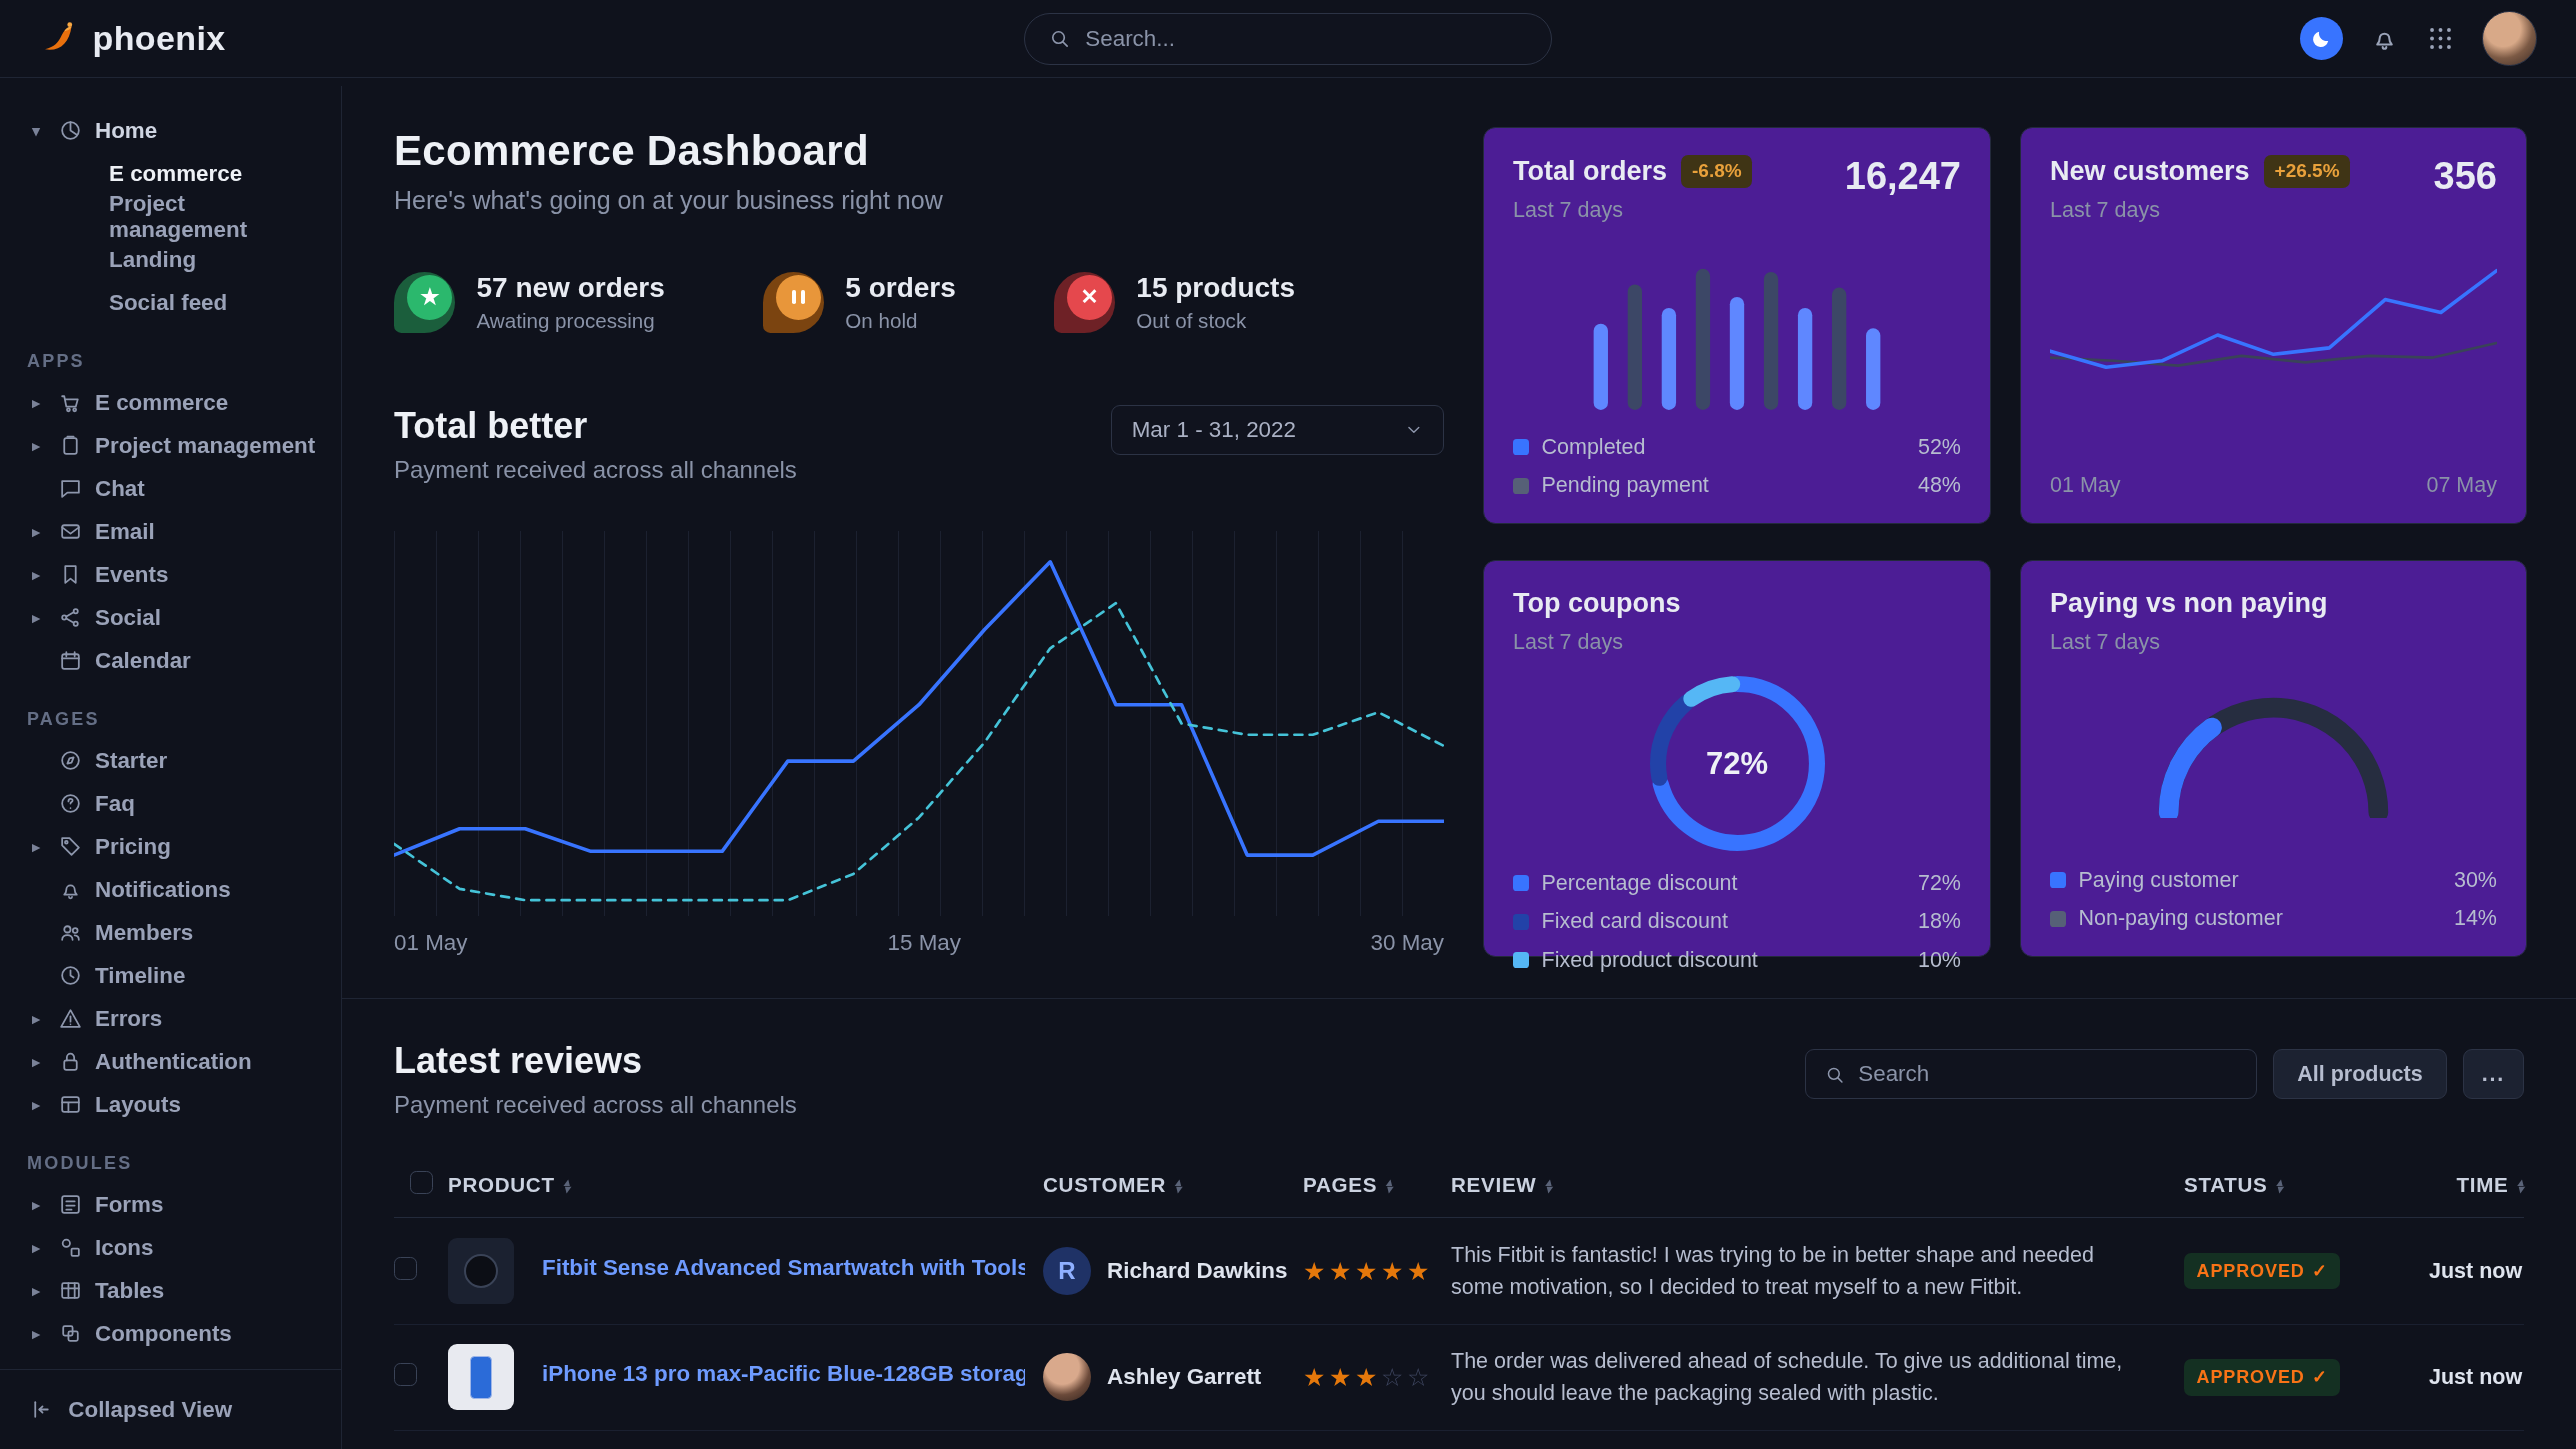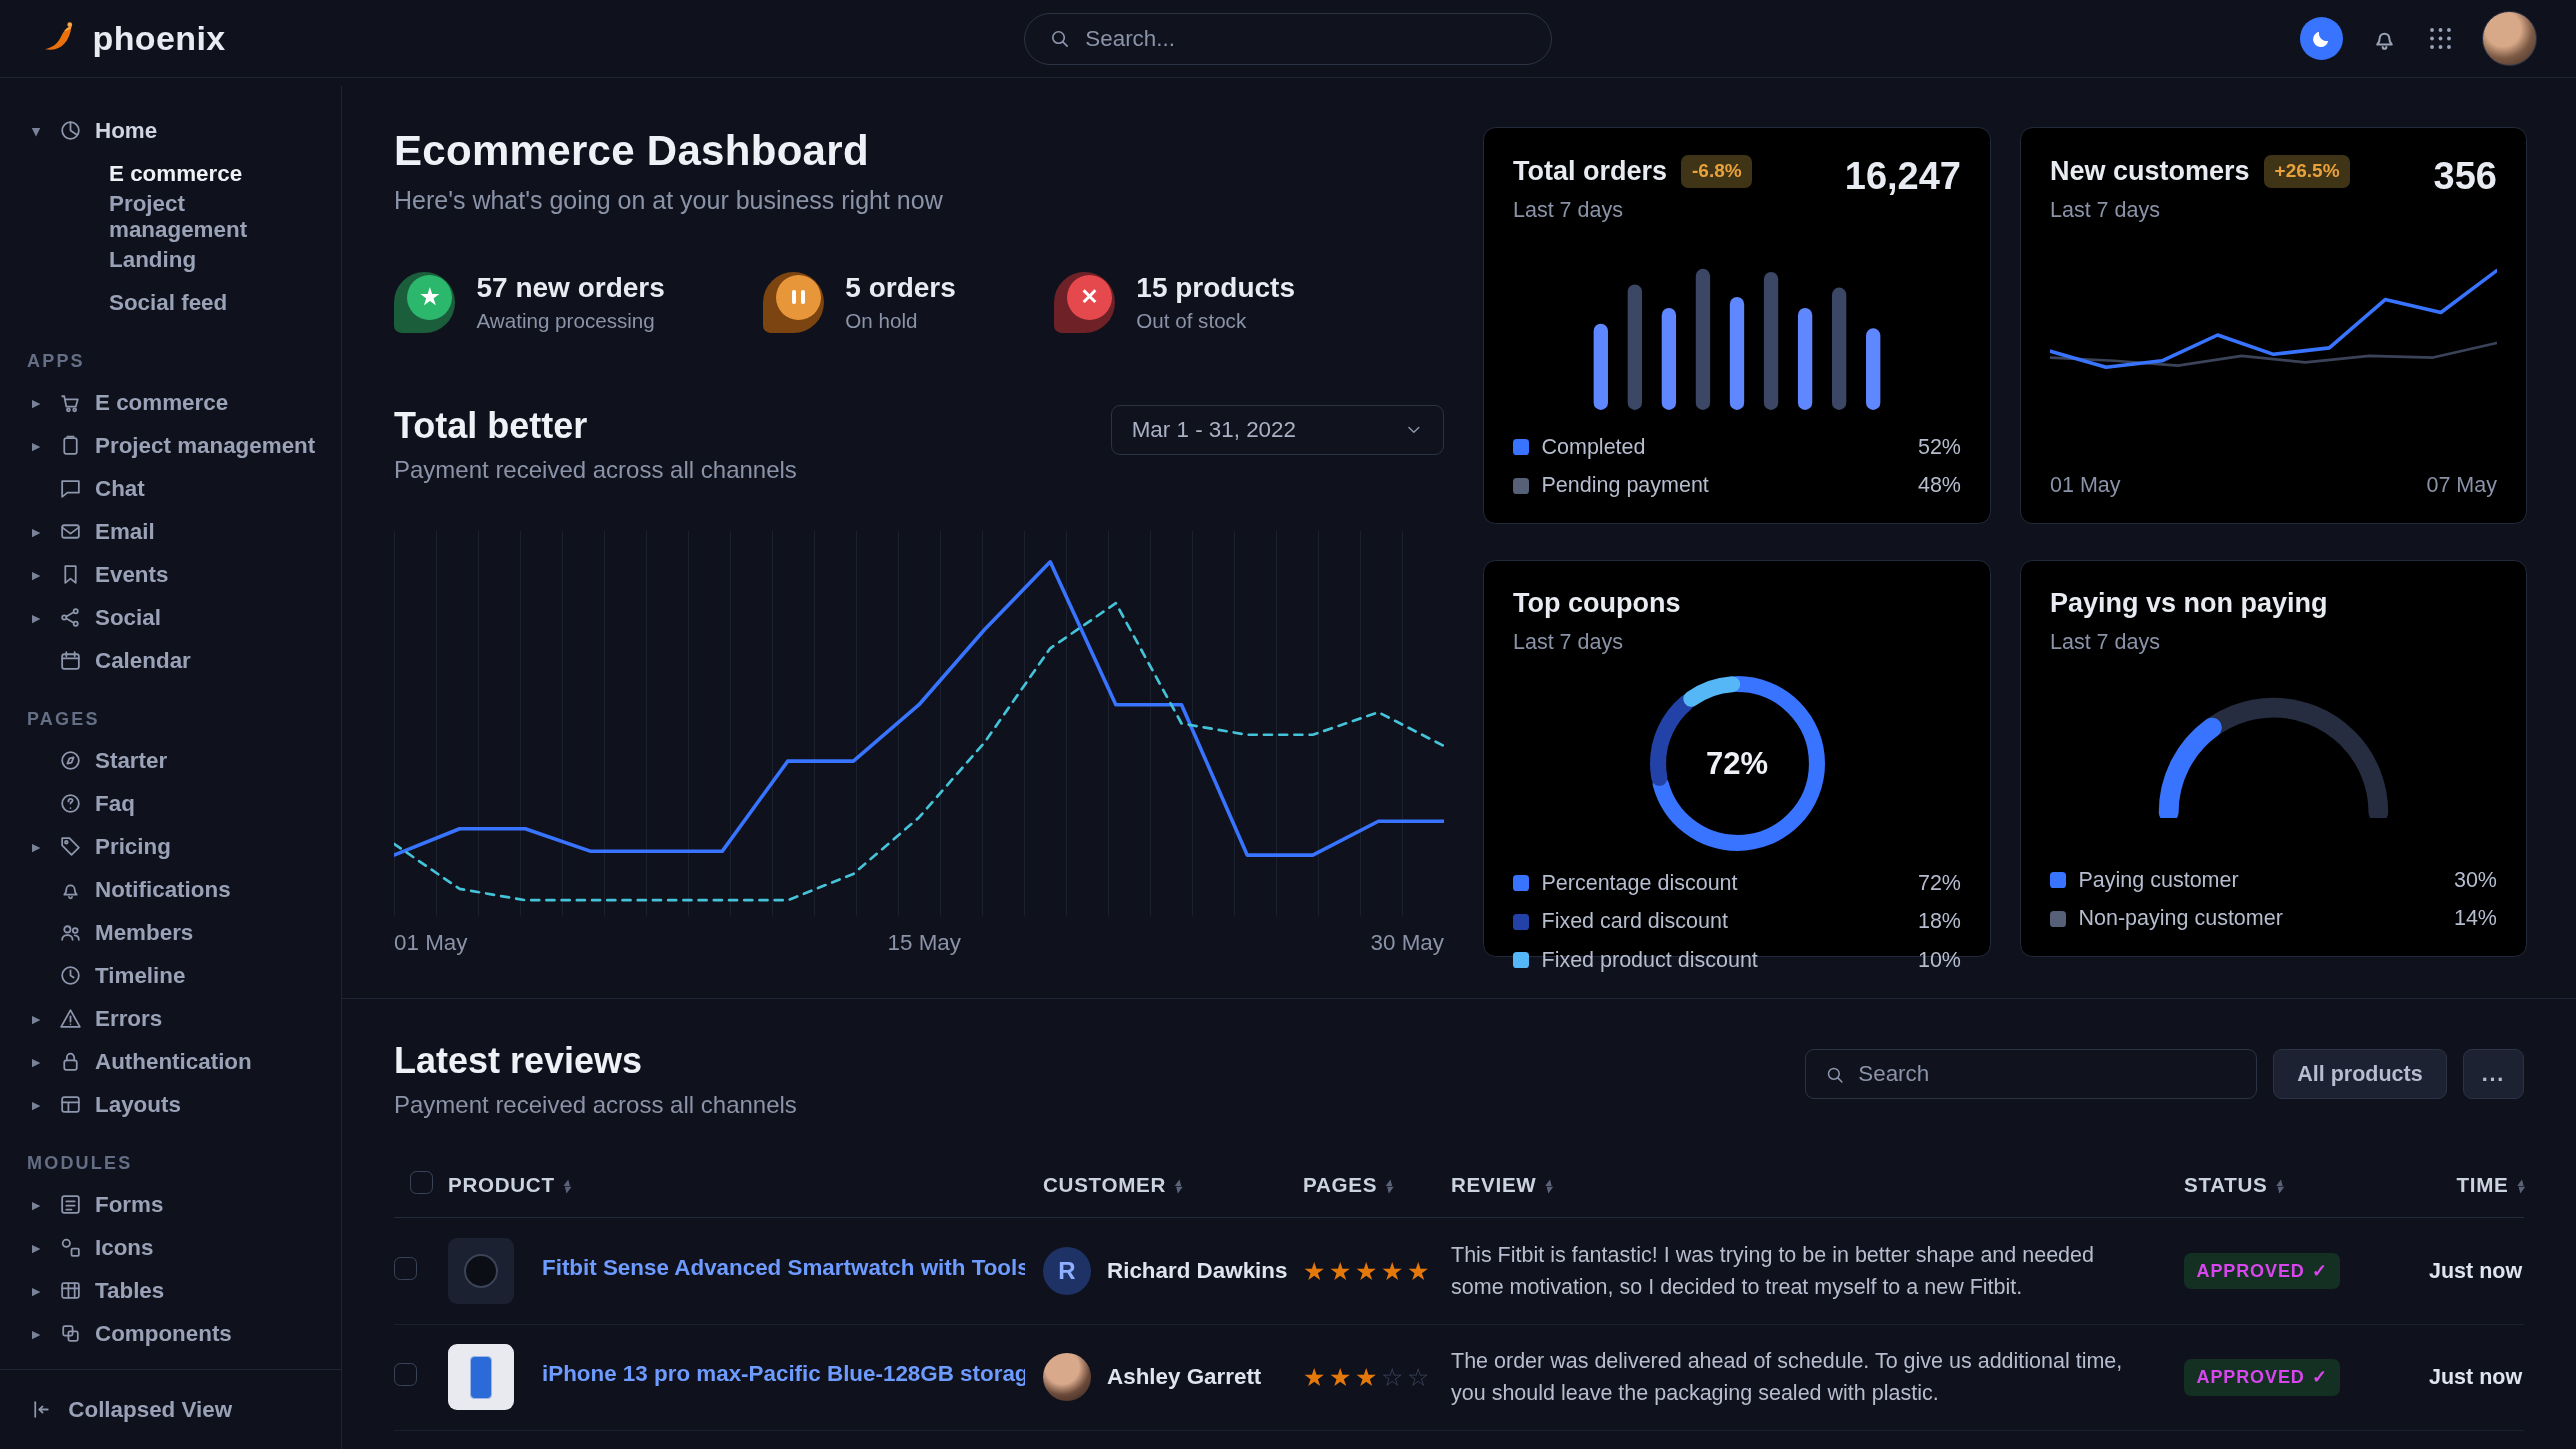--- a/index.html
+++ b/index.html
@@ -54,21 +54,21 @@
   .select{width:333px;height:50px;border:0.9px solid #2c3345;border-radius:9px;display:flex;align-items:center;justify-content:space-between;padding:0 19.7px;color:#aab1c4;font-size:22.4px;cursor:pointer;background:#10131e;}
   .select .s-icon{width:19.7px;height:19.7px;}
   .sells-chart{margin-top:47px;height:385px;position:relative;background-image:repeating-linear-gradient(90deg,#1c2130 0,#1c2130 0.9px,transparent 0.9px,transparent 42px);}
   .x-labels{position:relative;height:30px;margin-top:14.3px;font-size:22.4px;color:#8a93a8;}
   .x-labels .xl-left{position:absolute;left:0;}
   .x-labels .xl-mid{position:absolute;left:50.5%;transform:translateX(-50%);}
   .x-labels .xl-right{position:absolute;right:0;}
 
   
   .cards-grid{display:grid;grid-template-columns:1fr 1fr;grid-auto-rows:397px;gap:36px 29px;}
-  .card{background:#000000;border:0.9px solid #232a3b;border-radius:12.5px;padding:27px 29px 25px;display:flex;flex-direction:column;}
+  .card{background:#4c1d95;border:0.9px solid #232a3b;border-radius:12.5px;padding:27px 29px 25px;display:flex;flex-direction:column;}
   .card-head{display:flex;align-items:flex-start;justify-content:space-between;}
   .title-row{display:flex;align-items:center;gap:14.3px;}
   .card-title{font-size:27px;font-weight:700;color:#e8ebf2;}
   .badge{font-size:19px;font-weight:700;padding:5.4px 10.7px;border-radius:7.2px;}
   .badge.warn{background:#3f3415;color:#e9a13b;}
   .card-period{font-size:21.5px;color:#8a93a8;margin-top:10.7px;}
   .card-big{font-size:38px;font-weight:700;color:#e8ebf2;}
   .bar-chart{height:157px;margin:30px auto 9px;width:100%;}
   .mini-line{height:170px;margin-top:27px;width:100%;}
   .card-foot{display:flex;justify-content:space-between;font-size:21.5px;color:#8a93a8;margin-top:auto;}
@@ -108,21 +108,21 @@
   .phone{width:21.5px;height:43px;border-radius:4.5px;background:#2b6bd8;border:1.8px solid #9fb6e8;}
   .plink{font-size:22.4px;color:#6e9bff;font-weight:600;text-decoration:none;cursor:pointer;display:inline-block;max-width:483px;white-space:nowrap;overflow:hidden;}
   .cust{display:flex;align-items:center;gap:16px;font-size:22.4px;color:#dfe4ee;font-weight:600;}
   .av{width:48px;height:48px;border-radius:50%;flex:0 0 auto;display:flex;align-items:center;justify-content:center;}
   .av-letter{background:#1f3266;color:#8fb0ff;font-size:24px;font-weight:800;}
   .av-photo{background:radial-gradient(circle at 40% 30%,#d9a98c 0 38%,#6b4a3a 62%,#2c1f1b 100%);}
   .stars{font-size:25px;letter-spacing:3.6px;white-space:nowrap;}
   .star-f{color:#e5780b;}
   .star-e{color:#3e4660;}
   .rev-text{font-size:21.5px;color:#b6bdcf;line-height:1.5;max-width:806px;padding-right:36px;}
-  .badge-ok{display:inline-flex;align-items:center;gap:7.2px;background:#143022;color:#d946ef;font-size:18px;font-weight:800;letter-spacing:0.9px;padding:7.2px 12.5px;border-radius:7.2px;}
+  .badge-ok{display:inline-flex;align-items:center;gap:7.2px;background:#143022;color:#f97316;font-size:18px;font-weight:800;letter-spacing:0.9px;padding:7.2px 12.5px;border-radius:7.2px;}
   .t-time{text-align:right;font-size:21.5px;font-weight:700;color:#dfe4ee;padding-right:1.8px;}
 </style>
 </head>
 <body>
 
 <svg width="0" height="0" style="position:absolute" aria-hidden="true">
   <symbol id="i-pie" viewBox="0 0 24 24">
       <circle cx="12" cy="12" r="8"></circle>
       <path d="M12 4v8l6 4"></path>
     </symbol>

